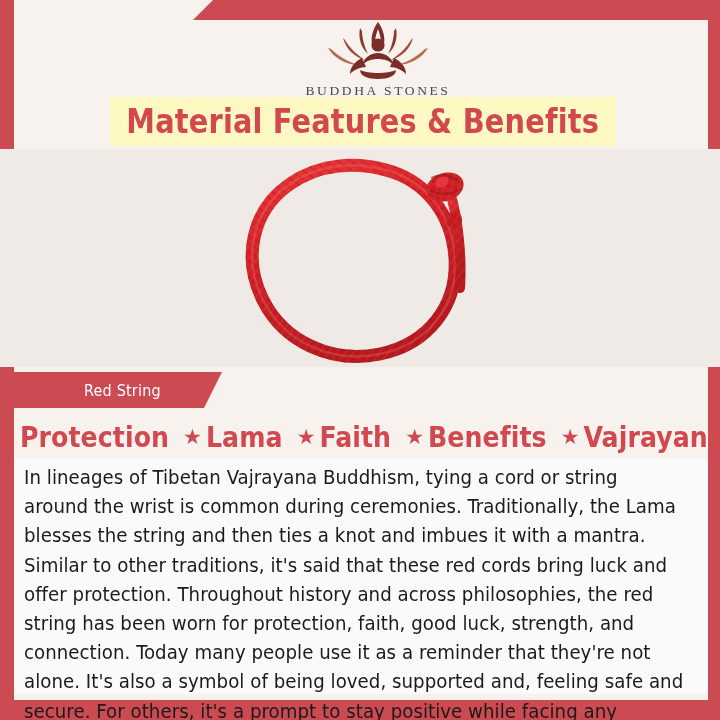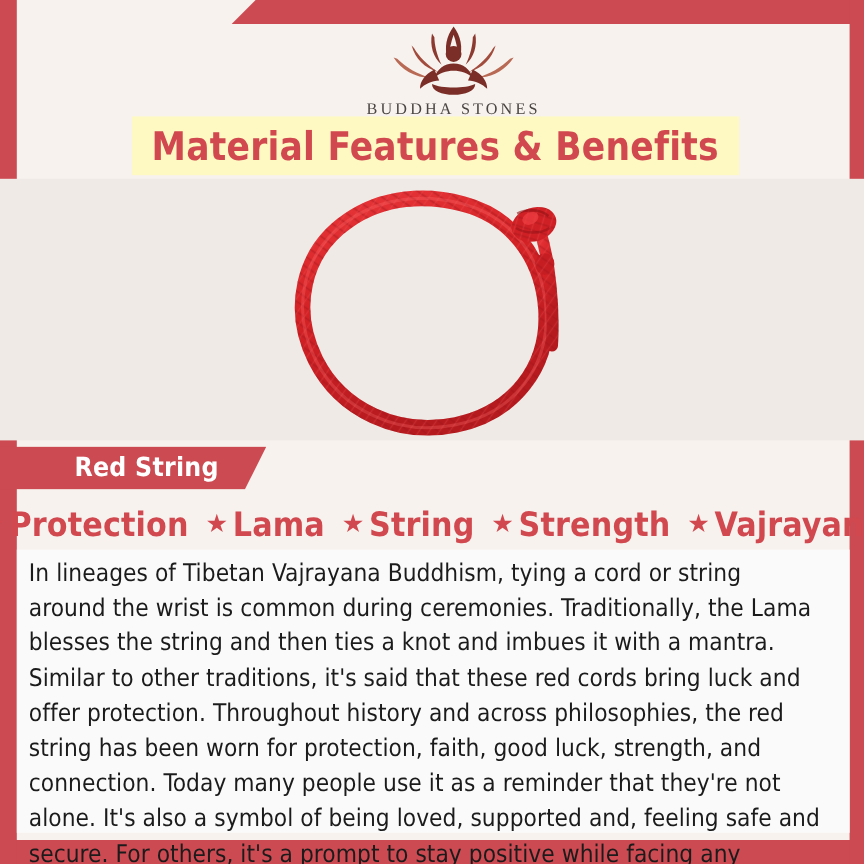--- a/index.html
+++ b/index.html
@@ -126,25 +126,25 @@
     top: 372px;
     left: 0;
     width: 222px;
     height: 36px;
     background: #cc4a52;
     clip-path: polygon(0 0, 222px 0, 204px 36px, 0 36px);
     display: flex;
     align-items: center;
   }
   .banner-text {
-    margin-left: 62px;
+    margin-left: 84px;
     color: #ffffff;
     font-family: "Liberation Sans Narrow", "DejaVu Sans Condensed", "Liberation Sans", sans-serif;
-    font-size: 22px;
-    font-weight: bold;
+    font-size: 16px;
+    font-weight: normal;
     letter-spacing: 0.2px;
     white-space: nowrap;
   }
 
   
   .benefits {
     position: absolute;
     top: 420px;
     left: 14px;
     width: 694px;
@@ -283,25 +283,25 @@
     <span class="benefit">
       <span class="star">★</span>
       <span class="blabel">Protection</span>
     </span>
     <span class="benefit">
       <span class="star">★</span>
       <span class="blabel">Lama</span>
     </span>
     <span class="benefit">
       <span class="star">★</span>
-      <span class="blabel">String</span>
-    </span>
-    <span class="benefit">
-      <span class="star">★</span>
-      <span class="blabel">Strength</span>
+      <span class="blabel">Faith</span>
+    </span>
+    <span class="benefit">
+      <span class="star">★</span>
+      <span class="blabel">Benefits</span>
     </span>
     <span class="benefit">
       <span class="star">★</span>
       <span class="blabel">Vajrayana</span>
     </span>
   </div>
 
   <div class="copy-panel">
     <p class="copy-text">In lineages of Tibetan Vajrayana Buddhism, tying a cord or string around the wrist is common during ceremonies. Traditionally, the Lama blesses the string and then ties a knot and imbues it with a mantra. Similar to other traditions, it's said that these red cords bring luck and offer protection. Throughout history and across philosophies, the red string has been worn for protection, faith, good luck, strength, and connection. Today many people use it as a reminder that they're not alone. It's also a symbol of being loved, supported and, feeling safe and secure. For others, it's a prompt to stay positive while facing any adversity.</p>
   </div>

